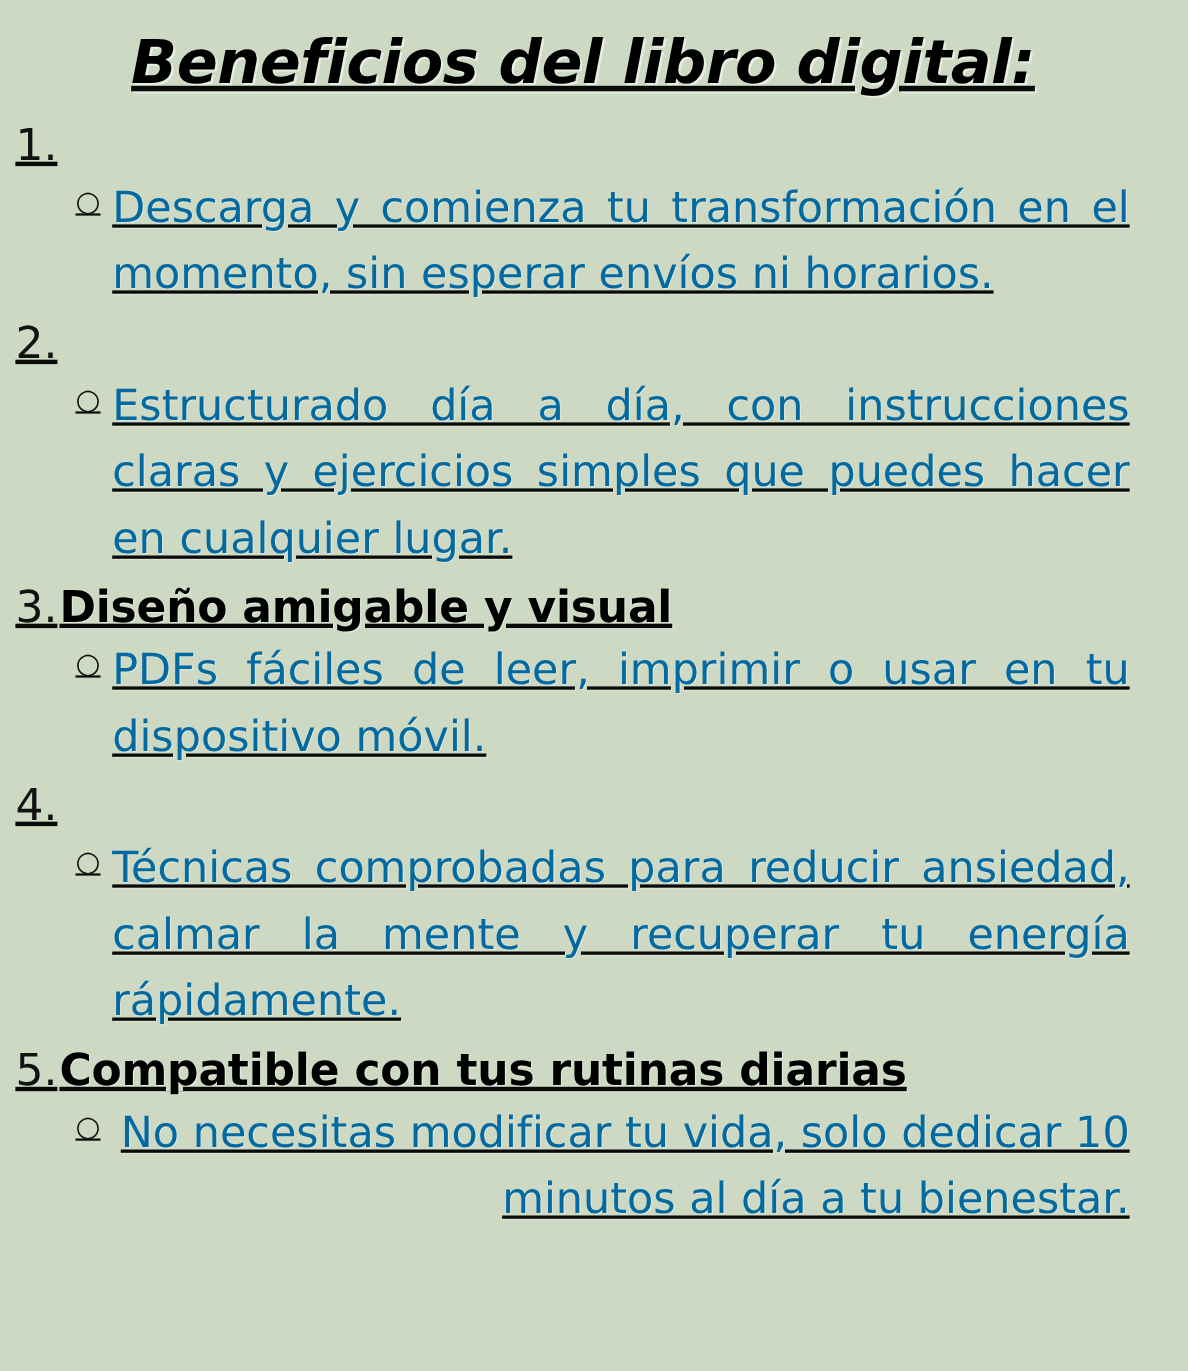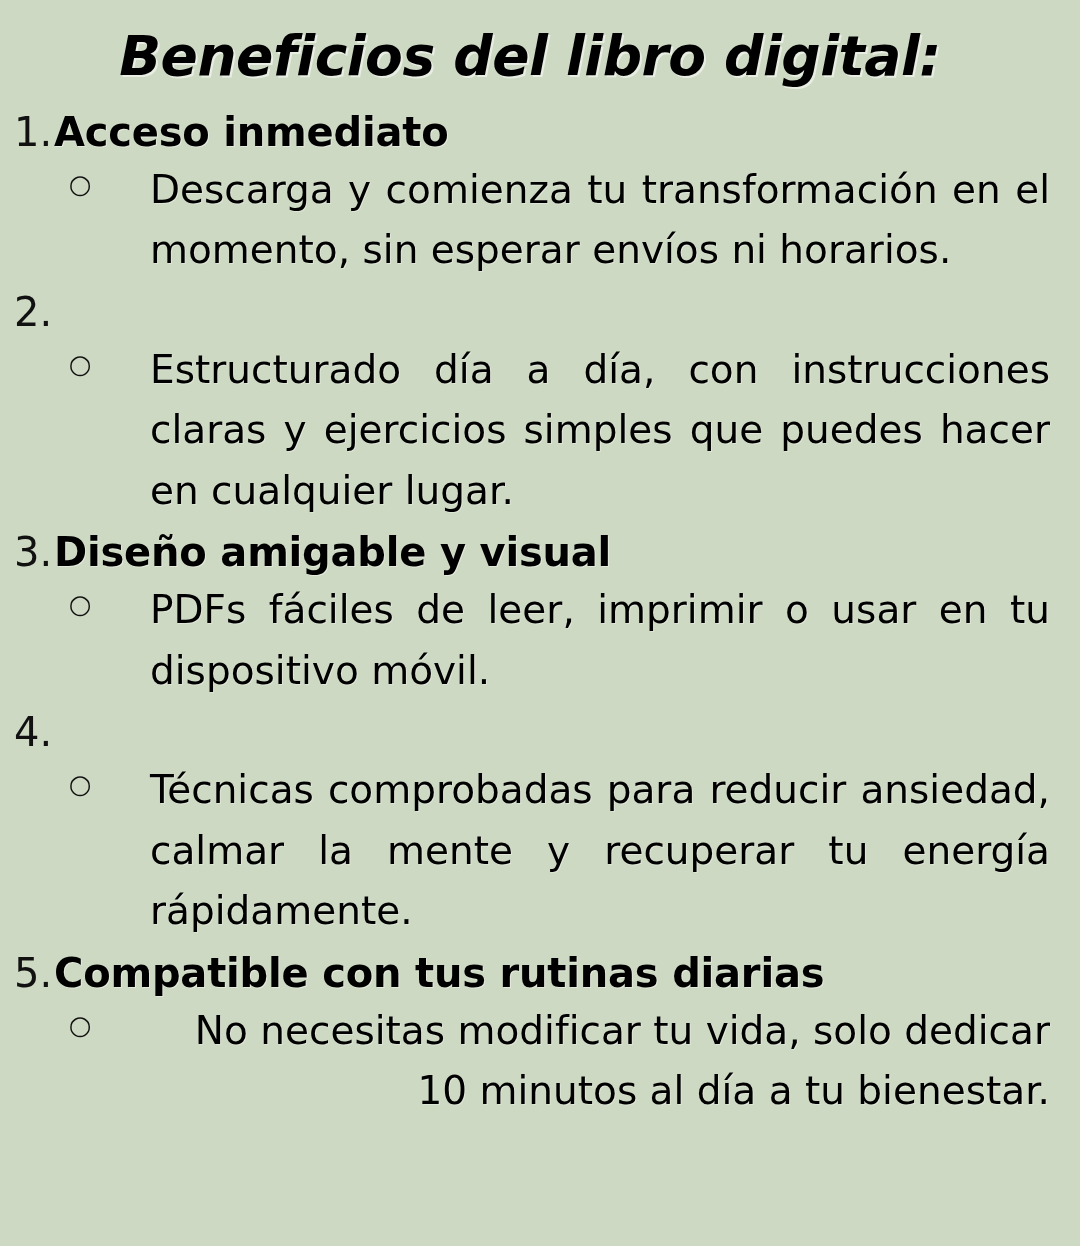--- a/index.html
+++ b/index.html
@@ -13,20 +13,21 @@
     font-family: "DejaVu Sans", sans-serif;
     color: #0a0a0a;
     overflow: hidden;
   }
   .page {
     width: 1080px;
     height: 908px;
     box-sizing: border-box;
     padding: 18px 30px 0 10px;
     position: relative;
+    text-decoration: underline;
   }
   .title {
     text-align: center;
     font-size: 55px;
     font-weight: 700;
     font-style: italic;
     letter-spacing: -0.5px;
     line-height: 1.1;
     margin: 8px 0 22px 0;
     color: #000;
@@ -75,44 +76,42 @@
     color: #111;
     text-align: center;
     padding-top: 4px;
     box-sizing: border-box;
     margin-left: 48px;
   }
   .sub-text {
     font-size: 39px;
     font-weight: 400;
     line-height: 1.55;
-    color: #000000;
+    color: #0369a1;
     text-align: justify;
     text-justify: inter-word;
     width: 925px;
     text-shadow: 1px 1px 0 rgba(255,255,255,0.35);
-    margin-left: 48px;
   }
   .sub-text.nojust {
     text-align: right;
   }
 </style>
 </head>
 <body style="background: rgb(205, 217, 194);">
 
 <div class="page">
 
   <h1 class="title">Beneficios del libro digital:</h1>
 
   <ol class="benefits">
 
     <li>
       <div class="item-head">
         <span class="num">1.</span>
-        <span class="head-text">Acceso inmediato</span>
       </div>
       <div class="sub">
         <span class="bullet">○</span>
         <span class="sub-text">Descarga y comienza tu transformación en el momento, sin esperar envíos ni horarios.</span>
       </div>
     </li>
 
     <li>
       <div class="item-head">
         <span class="num">2.</span>

